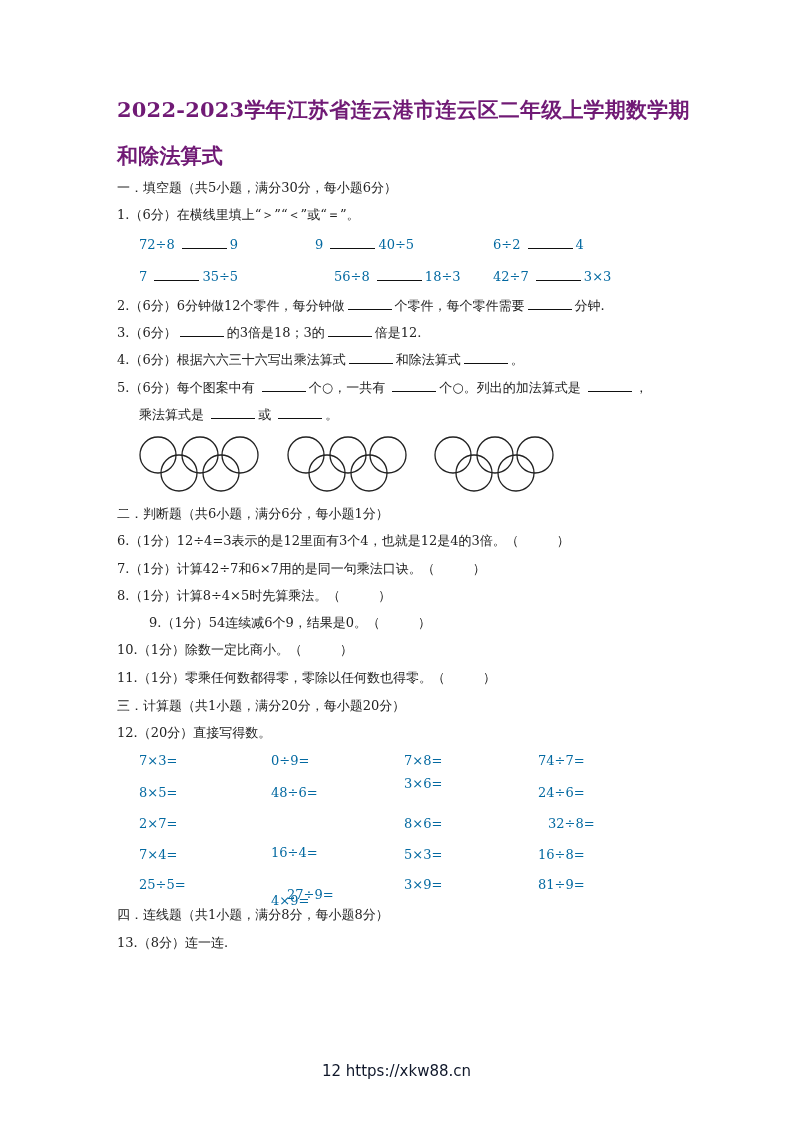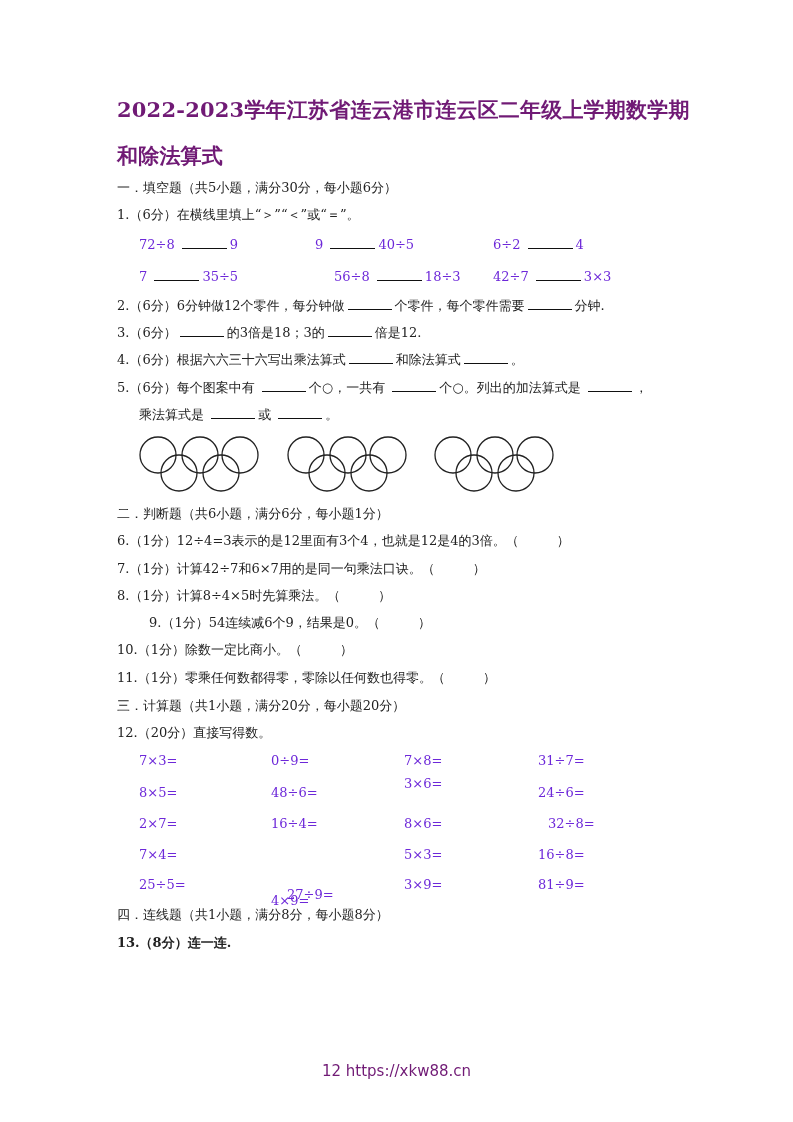--- a/index.html
+++ b/index.html
@@ -3,24 +3,24 @@
 <meta charset="utf-8">
 <style>
   html, body { margin:0; padding:0; background:#ffffff; }
   body { width:793px; height:1122px; position:relative; overflow:hidden;
          font-family:"DejaVu Serif","Liberation Serif",serif; color:#1a1a1a; }
   .title { position:absolute; left:117px; font-size:21px; font-weight:bold; letter-spacing:0.2px; color:#701a75; }
   .line { position:absolute; left:117px; font-size:13px; white-space:nowrap; color:#222; }
   .indent { left:139px;text-align:right; }
   .blank { display:inline-block; border-bottom:1.2px solid #111; height:12px; vertical-align:baseline; margin:0 3px; }
   .w45 { width:45px; } .w44 { width:44px; }
-  .cell { position:absolute; font-size:13px; white-space:nowrap; color:#6d28d9; }
+  .cell { position:absolute; font-size:13px; white-space:nowrap; color:#0369a1; }
   .paren { display:inline-block; width:38px; }
   .footer { position:absolute; top:1062px; left:0; width:793px; text-align:center;
-            font-family:"DejaVu Sans","Liberation Sans",sans-serif; font-size:15px; color:#701a75; }
+            font-family:"DejaVu Sans","Liberation Sans",sans-serif; font-size:15px; color:#0f172a; }
   .rings { position:absolute; }
 </style>
 </head>
 <body>
 
 <div class="title" style="top:96px;">2022-2023学年江苏省连云港市连云区二年级上学期数学期</div>
 <div class="title" style="top:142px;">和除法算式</div>
 
 <div class="line" style="top:179px;">一．填空题（共5小题，满分30分，每小题6分）</div>
 <div class="line" style="top:206px;">1.（6分）在横线里填上“＞”“＜”或“＝”。</div>
@@ -97,38 +97,38 @@
 <div class="line" style="top:614px;margin-left:32px;"><span>9.（1分）54连续减6个9，结果是0。（</span><span class="paren"></span><span>）</span></div>
 <div class="line" style="top:641px;"><span>10.（1分）除数一定比商小。（</span><span class="paren"></span><span>）</span></div>
 <div class="line" style="top:669px;"><span>11.（1分）零乘任何数都得零，零除以任何数也得零。（</span><span class="paren"></span><span>）</span></div>
 
 <div class="line" style="top:697px;">三．计算题（共1小题，满分20分，每小题20分）</div>
 <div class="line" style="top:724px;">12.（20分）直接写得数。</div>
 
 <div class="cell" style="top:753px; left:139px;">7×3=</div>
 <div class="cell" style="top:753px; left:271px;">0÷9=</div>
 <div class="cell" style="top:753px; left:404px;">7×8=</div>
-<div class="cell" style="top:753px; left:538px;">31÷7=</div>
+<div class="cell" style="top:753px; left:538px;">74÷7=</div>
 
 <div class="cell" style="top:785px; left:139px;">8×5=</div>
 <div class="cell" style="top:785px; left:271px;">48÷6=</div>
 <div class="cell" style="top:776px; left:404px;">3×6=</div>
 <div class="cell" style="top:785px; left:538px;">24÷6=</div>
 
 <div class="cell" style="top:816px; left:139px;">2×7=</div>
-<div class="cell" style="top:816px; left:271px;">16÷4=</div>
+<div class="cell" style="top:845px; left:271px;">16÷4=</div>
 <div class="cell" style="top:816px; left:404px;">8×6=</div>
 <div class="cell" style="top:816px; left:538px;margin-left:10px;">32÷8=</div>
 
 <div class="cell" style="top:847px; left:139px;">7×4=</div>
 <div class="cell" style="top:887px; left:271px;margin-left:16px;">27÷9=</div>
 <div class="cell" style="top:847px; left:404px;">5×3=</div>
 <div class="cell" style="top:847px; left:538px;">16÷8=</div>
 
 <div class="cell" style="top:877px; left:139px;">25÷5=</div>
 <div class="cell" style="top:893px; left:271px;">4×9=</div>
 <div class="cell" style="top:877px; left:404px;">3×9=</div>
 <div class="cell" style="top:877px; left:538px;">81÷9=</div>
 
 <div class="line" style="top:906px;">四．连线题（共1小题，满分8分，每小题8分）</div>
-<div class="line" style="top:934px;font-weight:bold;">13.（8分）连一连.</div>
+<div class="line" style="top:934px;">13.（8分）连一连.</div>
 
 <div class="footer">12 https://xkw88.cn</div>
 
 </body></html>

